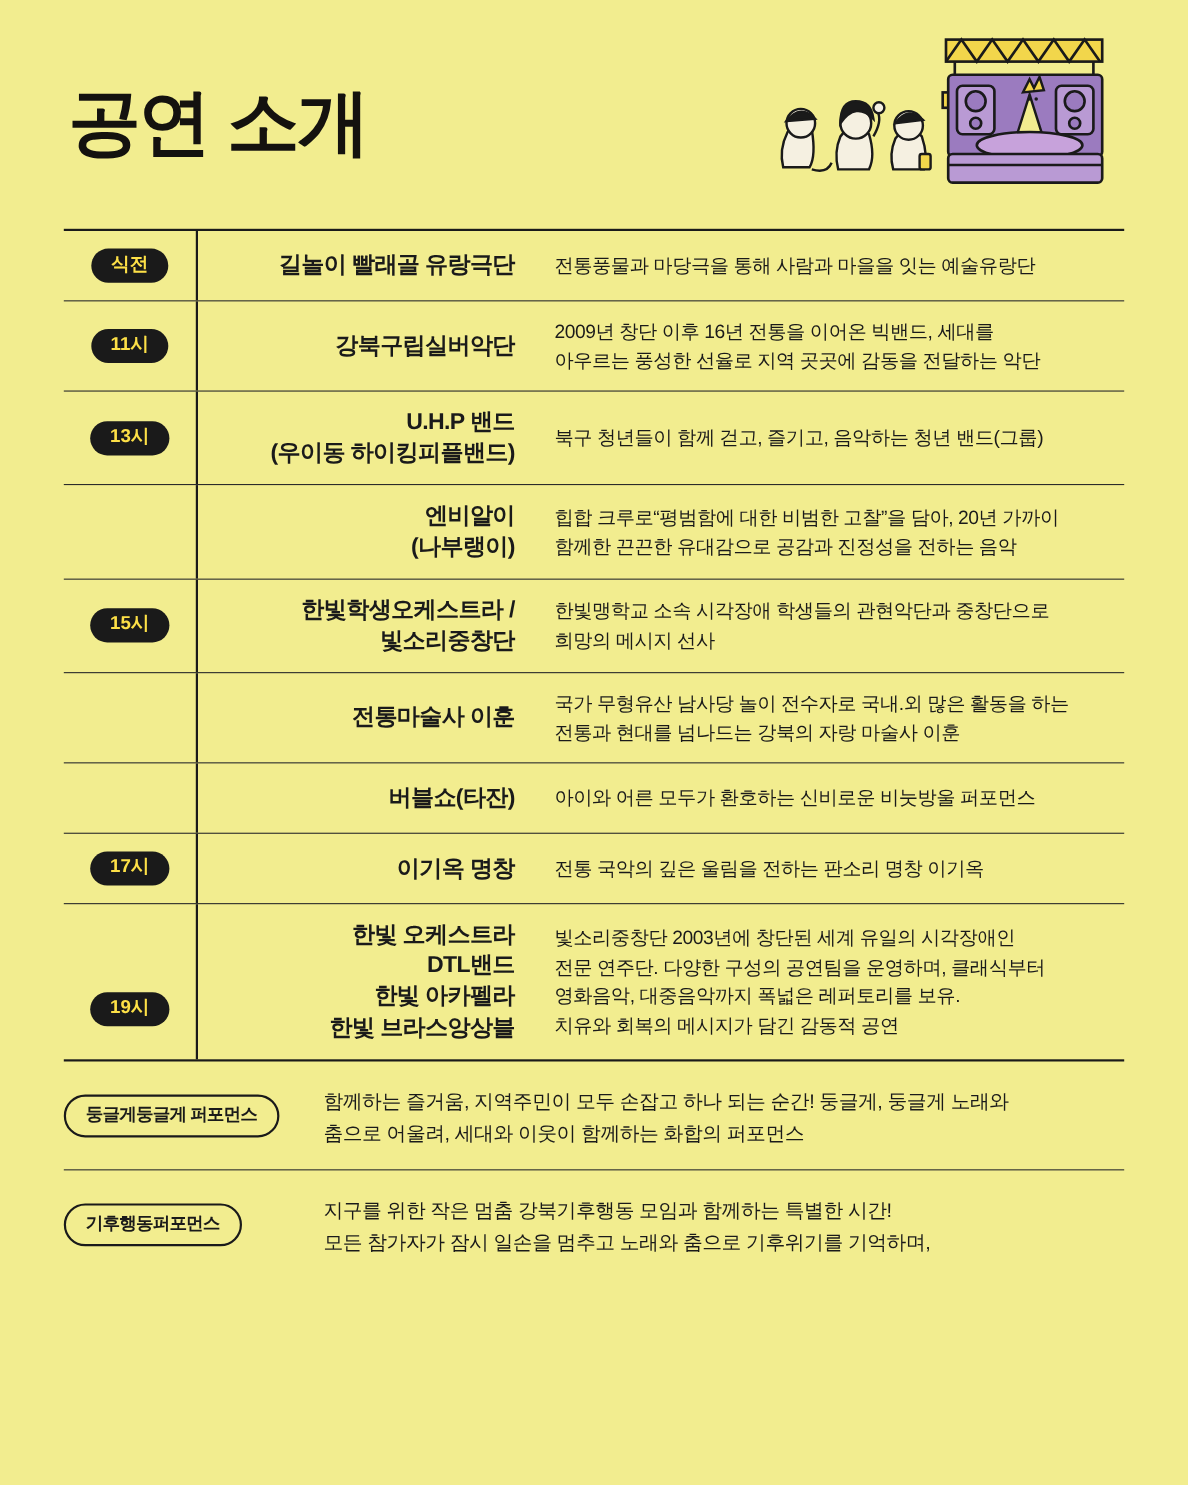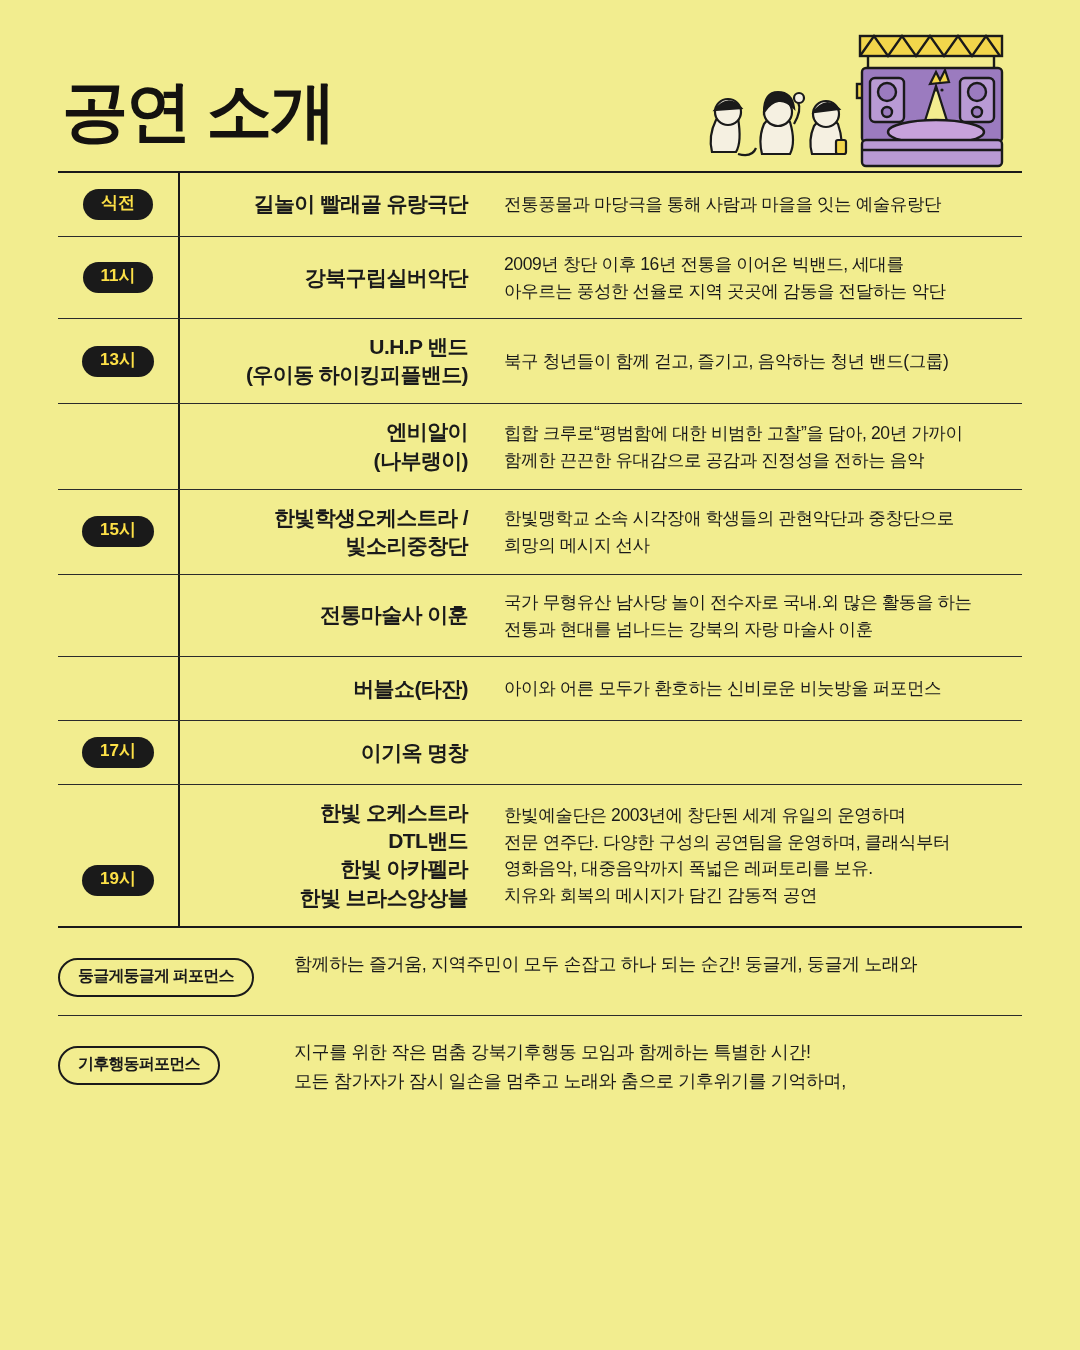--- a/index.html
+++ b/index.html
@@ -10,21 +10,21 @@
     background: #f2ed8f;
     font-family: "Liberation Sans", sans-serif;
     color: #1a1a1a;
     overflow: hidden;
     position: relative;
   }
 
   
   .header {
     position: relative;
-    height: 171px;
+    height: 208px;
   }
   .page-title {
     position: absolute;
     left: 62px;
     top: 78px;
     font-size: 66px;
     font-weight: bold;
     letter-spacing: -2px;
     line-height: 1;
     color: #14120f;
@@ -297,47 +297,51 @@
     </div>
   </div>
 
   <div class="row">
     <div class="time-cell">
       <span class="time-pill">17시</span>
     </div>
     <div class="title-cell">
       <div class="line">이기옥 명창</div>
     </div>
+    <div class="desc-cell">
+      <div class="line">전통 국악의 깊은 울림을 전하는 판소리 명창 이기옥</div>
+    </div>
   </div>
 
   <div class="row">
     <div class="time-cell bottom-align">
       <span class="time-pill">19시</span>
     </div>
     <div class="title-cell">
       <div class="line">한빛 오케스트라</div>
       <div class="line">DTL밴드</div>
       <div class="line">한빛 아카펠라</div>
       <div class="line">한빛 브라스앙상블</div>
     </div>
     <div class="desc-cell">
-      <div class="line">한빛예술단은 2003년에 창단된 세계 유일의 운영하며</div>
+      <div class="line">빛소리중창단 2003년에 창단된 세계 유일의 시각장애인</div>
       <div class="line">전문 연주단. 다양한 구성의 공연팀을 운영하며, 클래식부터</div>
       <div class="line">영화음악, 대중음악까지 폭넓은 레퍼토리를 보유.</div>
       <div class="line">치유와 회복의 메시지가 담긴 감동적 공연</div>
     </div>
   </div>
 </div>
 
 <div class="perf first">
   <div class="perf-pill-wrap">
     <span class="perf-pill">둥글게둥글게 퍼포먼스</span>
   </div>
   <div class="perf-desc">
     <div class="line">함께하는 즐거움, 지역주민이 모두 손잡고 하나 되는 순간! 둥글게, 둥글게 노래와</div>
+    <div class="line">춤으로 어울려, 세대와 이웃이 함께하는 화합의 퍼포먼스</div>
   </div>
 </div>
 
 <div class="perf">
   <div class="perf-pill-wrap">
     <span class="perf-pill">기후행동퍼포먼스</span>
   </div>
   <div class="perf-desc">
     <div class="line">지구를 위한 작은 멈춤 강북기후행동 모임과 함께하는 특별한 시간!</div>
     <div class="line">모든 참가자가 잠시 일손을 멈추고 노래와 춤으로 기후위기를 기억하며,</div>

